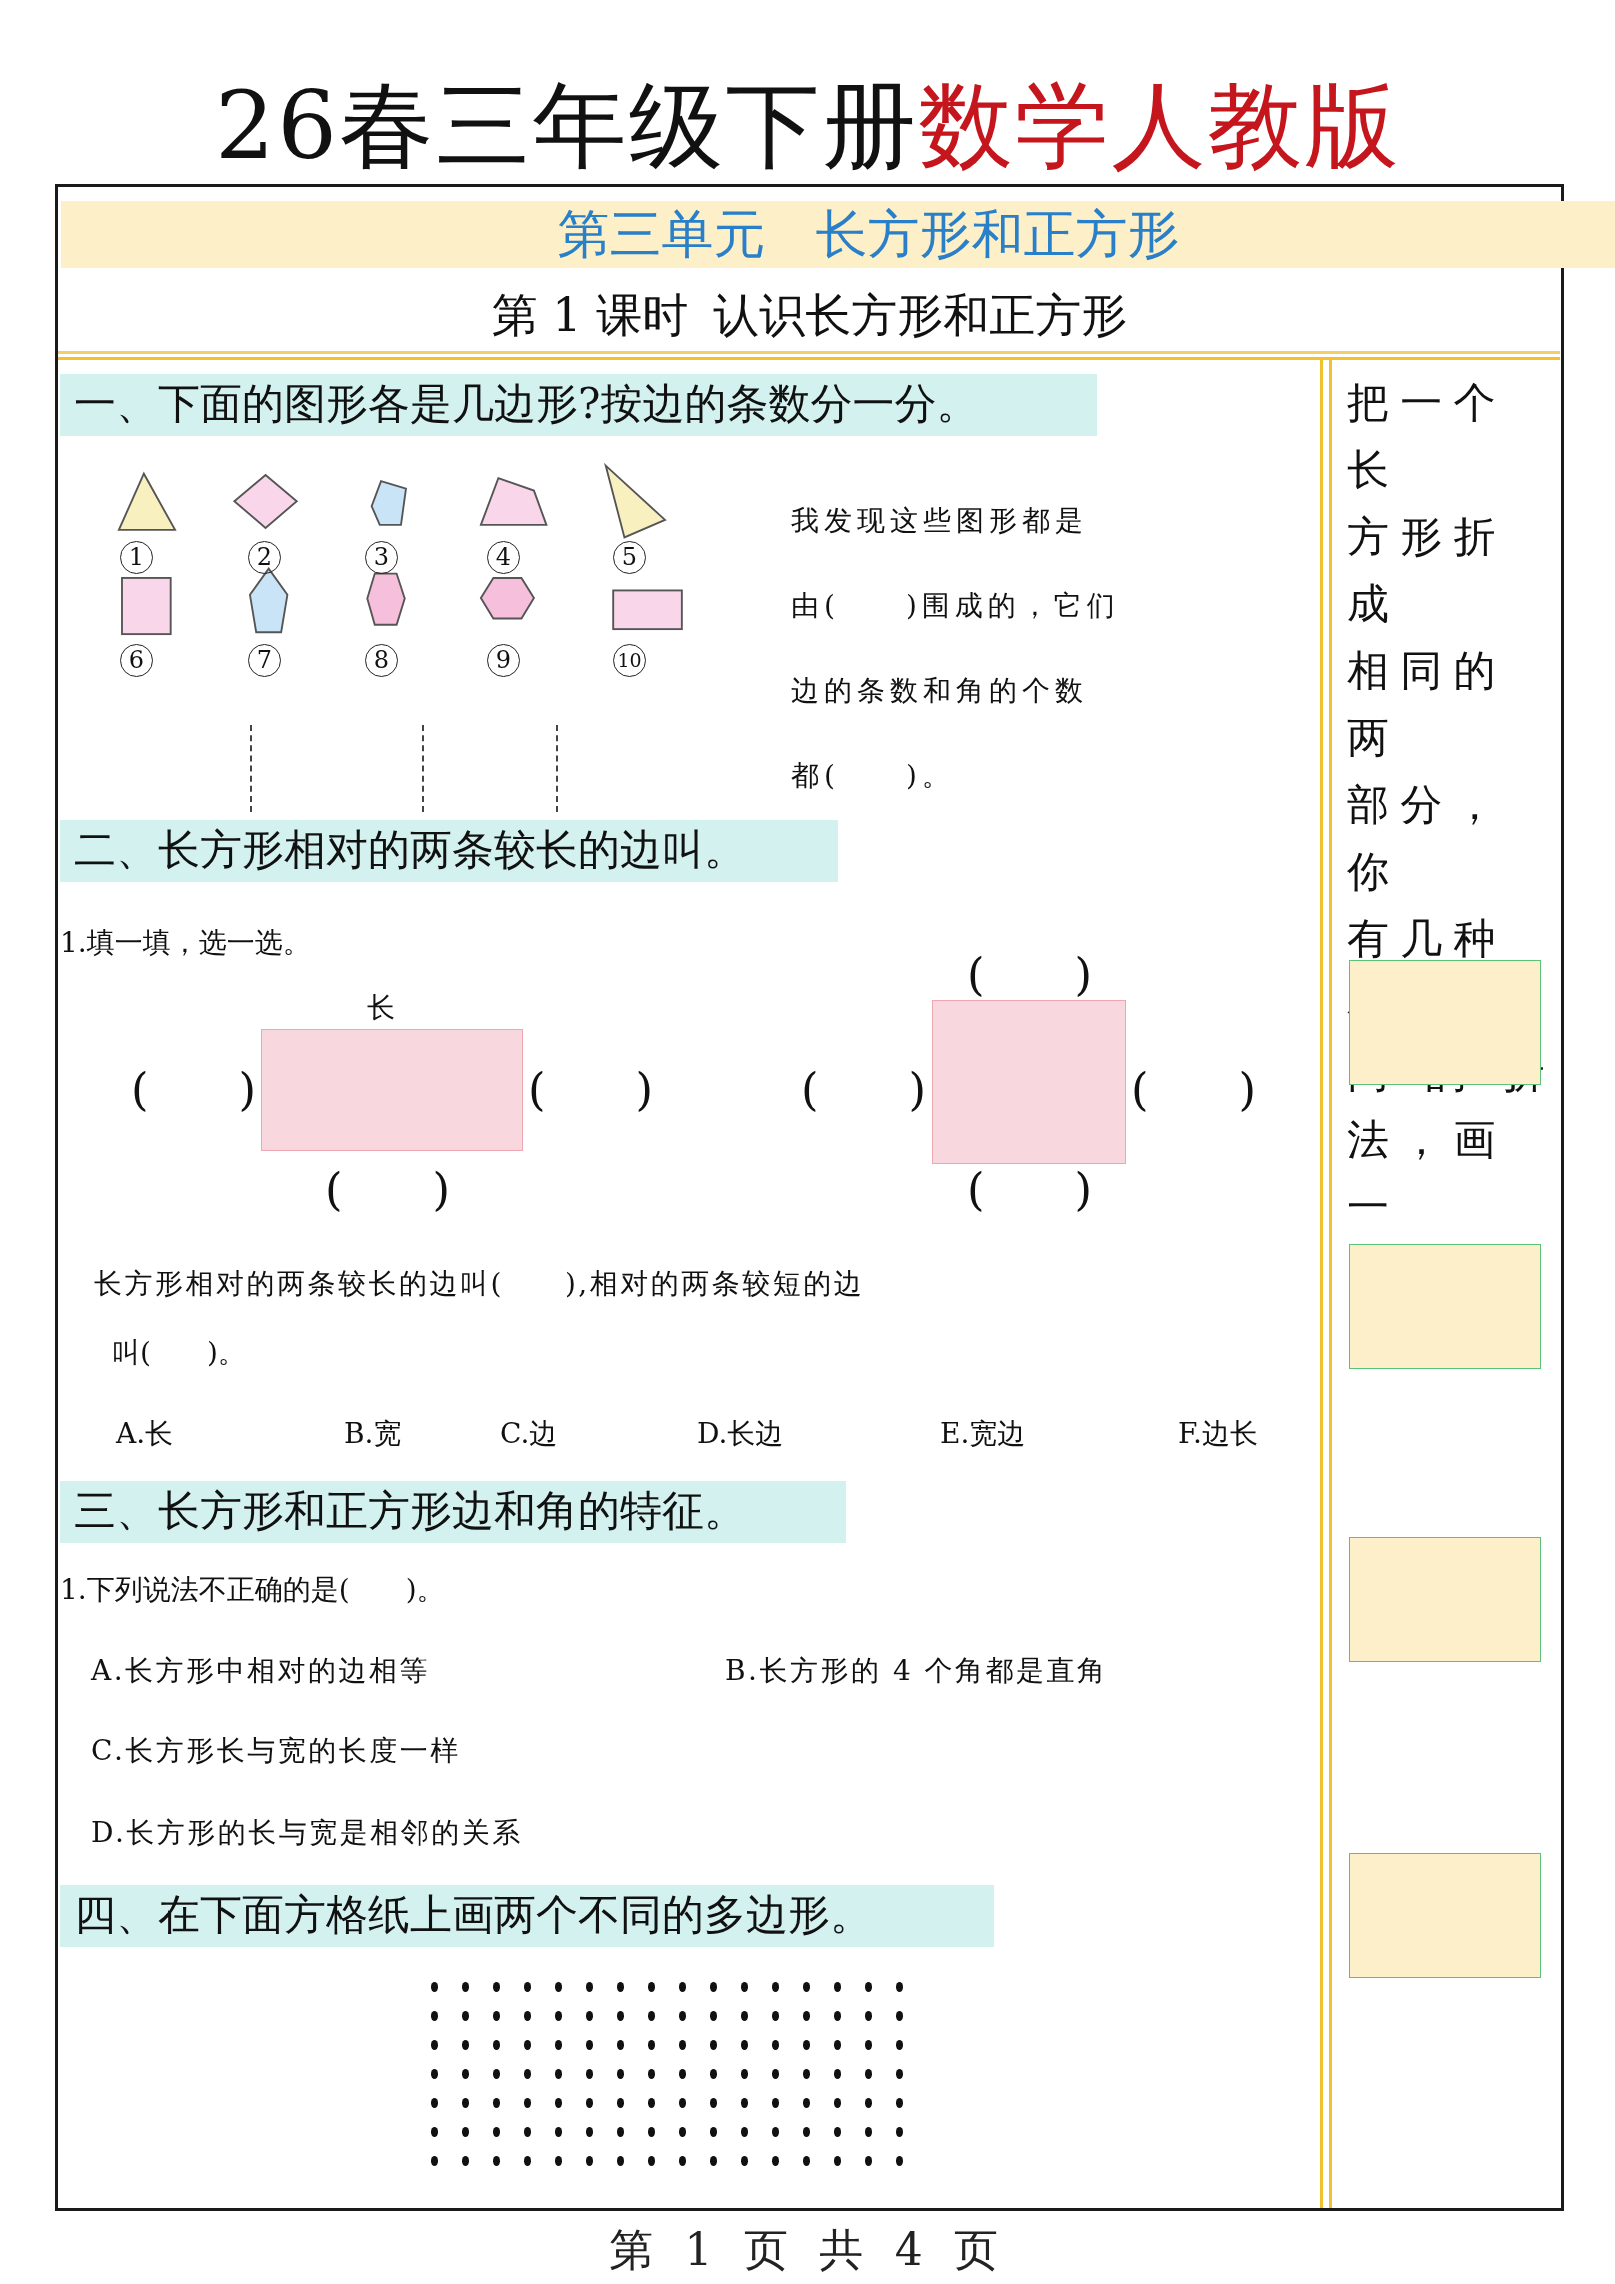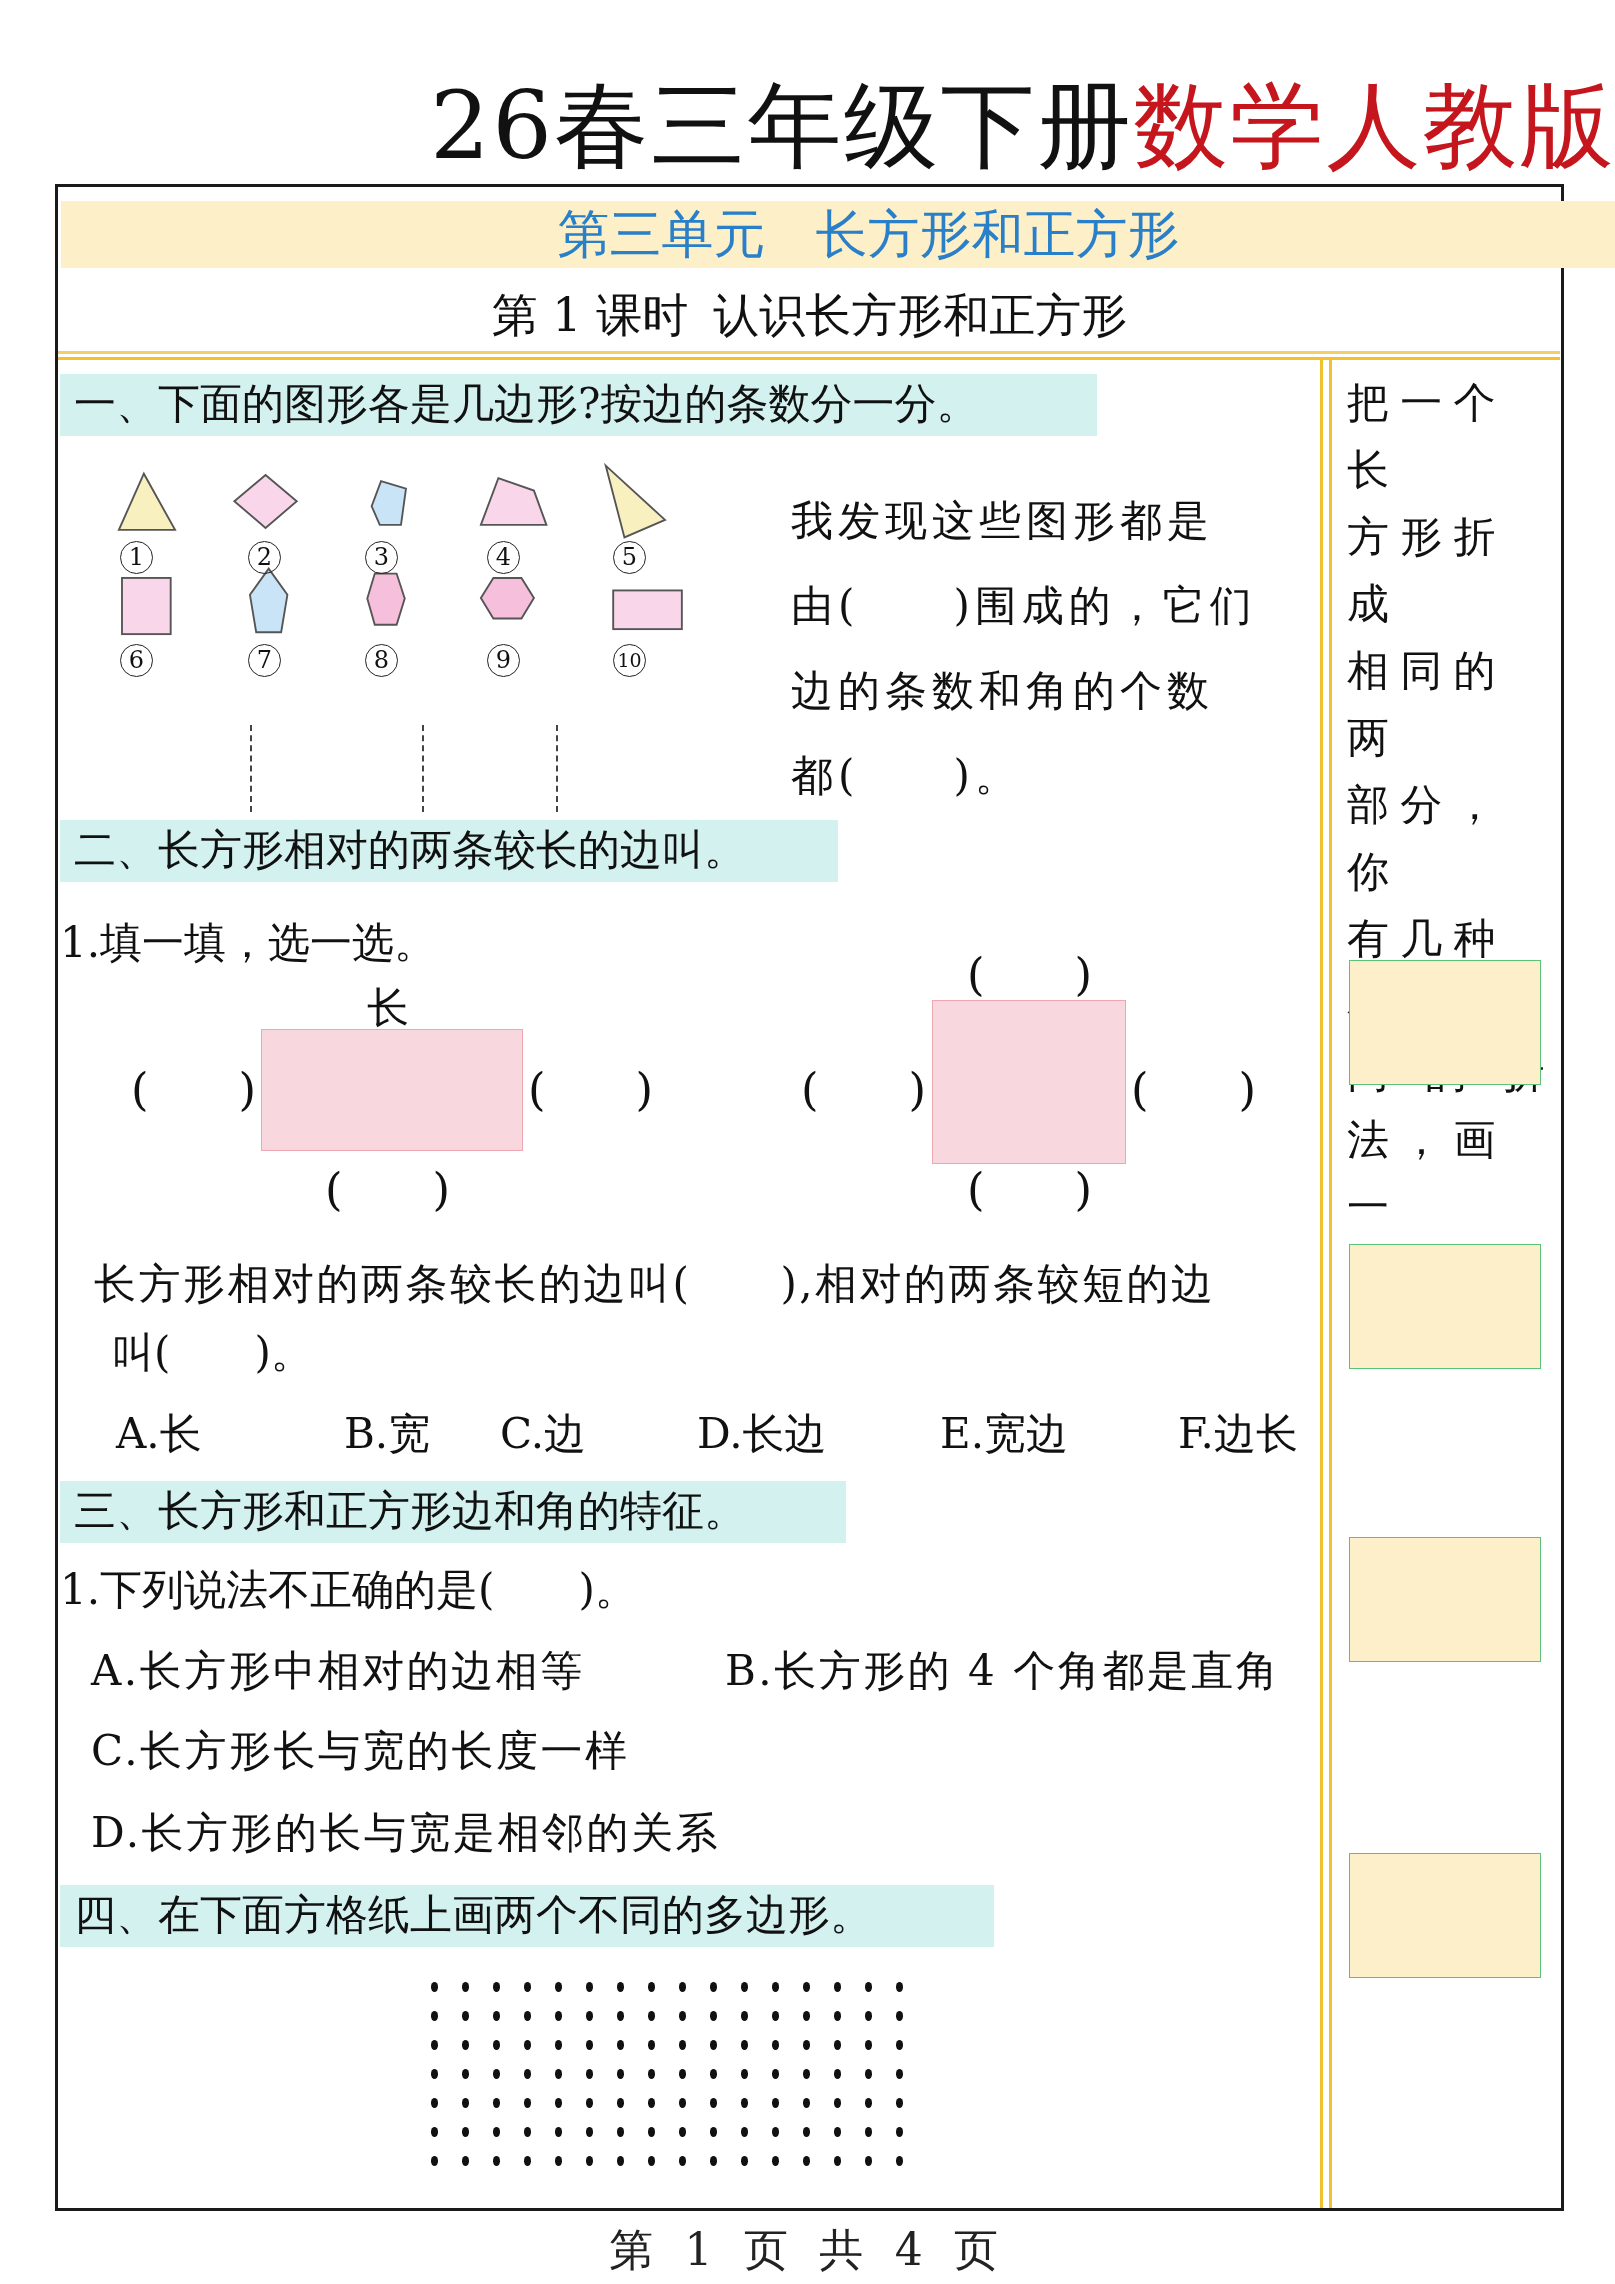--- a/index.html
+++ b/index.html
@@ -1,30 +1,30 @@
 <!DOCTYPE html>
 <html style="font-size:10px"><head>
 <meta charset="utf-8">
 <style>
   html,body{margin:0;padding:0;background:#fff;}
   body{width:1616px;height:2284px;position:relative;overflow:hidden;font-family:"DejaVu Serif","Liberation Serif",serif;color:#111;}
   .abs{position:absolute;}
-  .title{left:0;width:1616px;top:66px;text-align:right;font-size:94px;line-height:119px;letter-spacing:2.5px;white-space:nowrap;}
+  .title{left:0;width:1616px;top:66px;text-align:center;font-size:94px;line-height:119px;letter-spacing:2.5px;white-space:nowrap;}
   .title .red{color:#c4161c;}
   .frame{left:55px;top:184px;width:1509px;height:2027px;border:3.1px solid #1a1a1a;border-bottom-width:3.7px;box-sizing:border-box;}
   .unit-band{left:61px;top:201px;width:1615px;height:67px;background:#fdf0c8;color:#2a7fc9;font-size:52px;line-height:67px;text-align:center;white-space:nowrap;}
   .unit-band span{margin:0 25px;}
   .lesson{left:61px;top:281px;width:1497px;height:69px;font-size:46px;line-height:69px;text-align:center;white-space:nowrap;}
   .lesson span{margin:0 12.5px;}
   .gold-h1{left:58px;top:351px;width:1502px;height:2.5px;background:#f0cf68;}
   .gold-h2{left:58px;top:357px;width:1502px;height:3.1px;background:#f2c12e;}
   .gold-v1{left:1320px;top:360px;width:3.1px;height:1848px;background:#f2c12e;}
   .gold-v2{left:1329px;top:360px;width:2.5px;height:1848px;background:#f2c12e;}
   .sec-band{background:#d3f1ef;font-size:42px;line-height:59px;height:62px;padding-left:14px;white-space:nowrap;box-sizing:border-box;}
-  .txt{font-size:42px;line-height:56px;white-space:nowrap;}
+  .txt{font-size:28px;line-height:56px;white-space:nowrap;}
   .circ{display:inline-block;width:31px;height:31px;border:1.9px solid #222;border-radius:50%;line-height:31px;font-size:24px;text-align:center;}
   .dash{width:0;border-left:2.5px dashed #444;}
   .pink-rect{background:#f8d8de;border:1.9px solid #eea6b1;box-sizing:border-box;}
   .paren{font-size:45px;line-height:56px;white-space:nowrap;}
   .side-text{left:1347px;top:369px;width:212px;font-size:42px;line-height:67px;letter-spacing:11.2px;}
   .side-box{left:1349px;width:192px;height:125px;background:#fcefc9;border:1.9px solid #5cc27a;box-sizing:border-box;}
   .dots{left:419px;top:1972px;display:grid;grid-template-columns:repeat(16,31px);grid-auto-rows:29px;}
   .dot{width:7.5px;height:10px;border-radius:50%;background:#111;margin:auto;}
   .footer{left:0;width:1616px;top:2225px;text-align:center;font-size:44px;line-height:50px;letter-spacing:8.7px;color:#222;font-family:"DejaVu Serif",serif;}
 </style>

